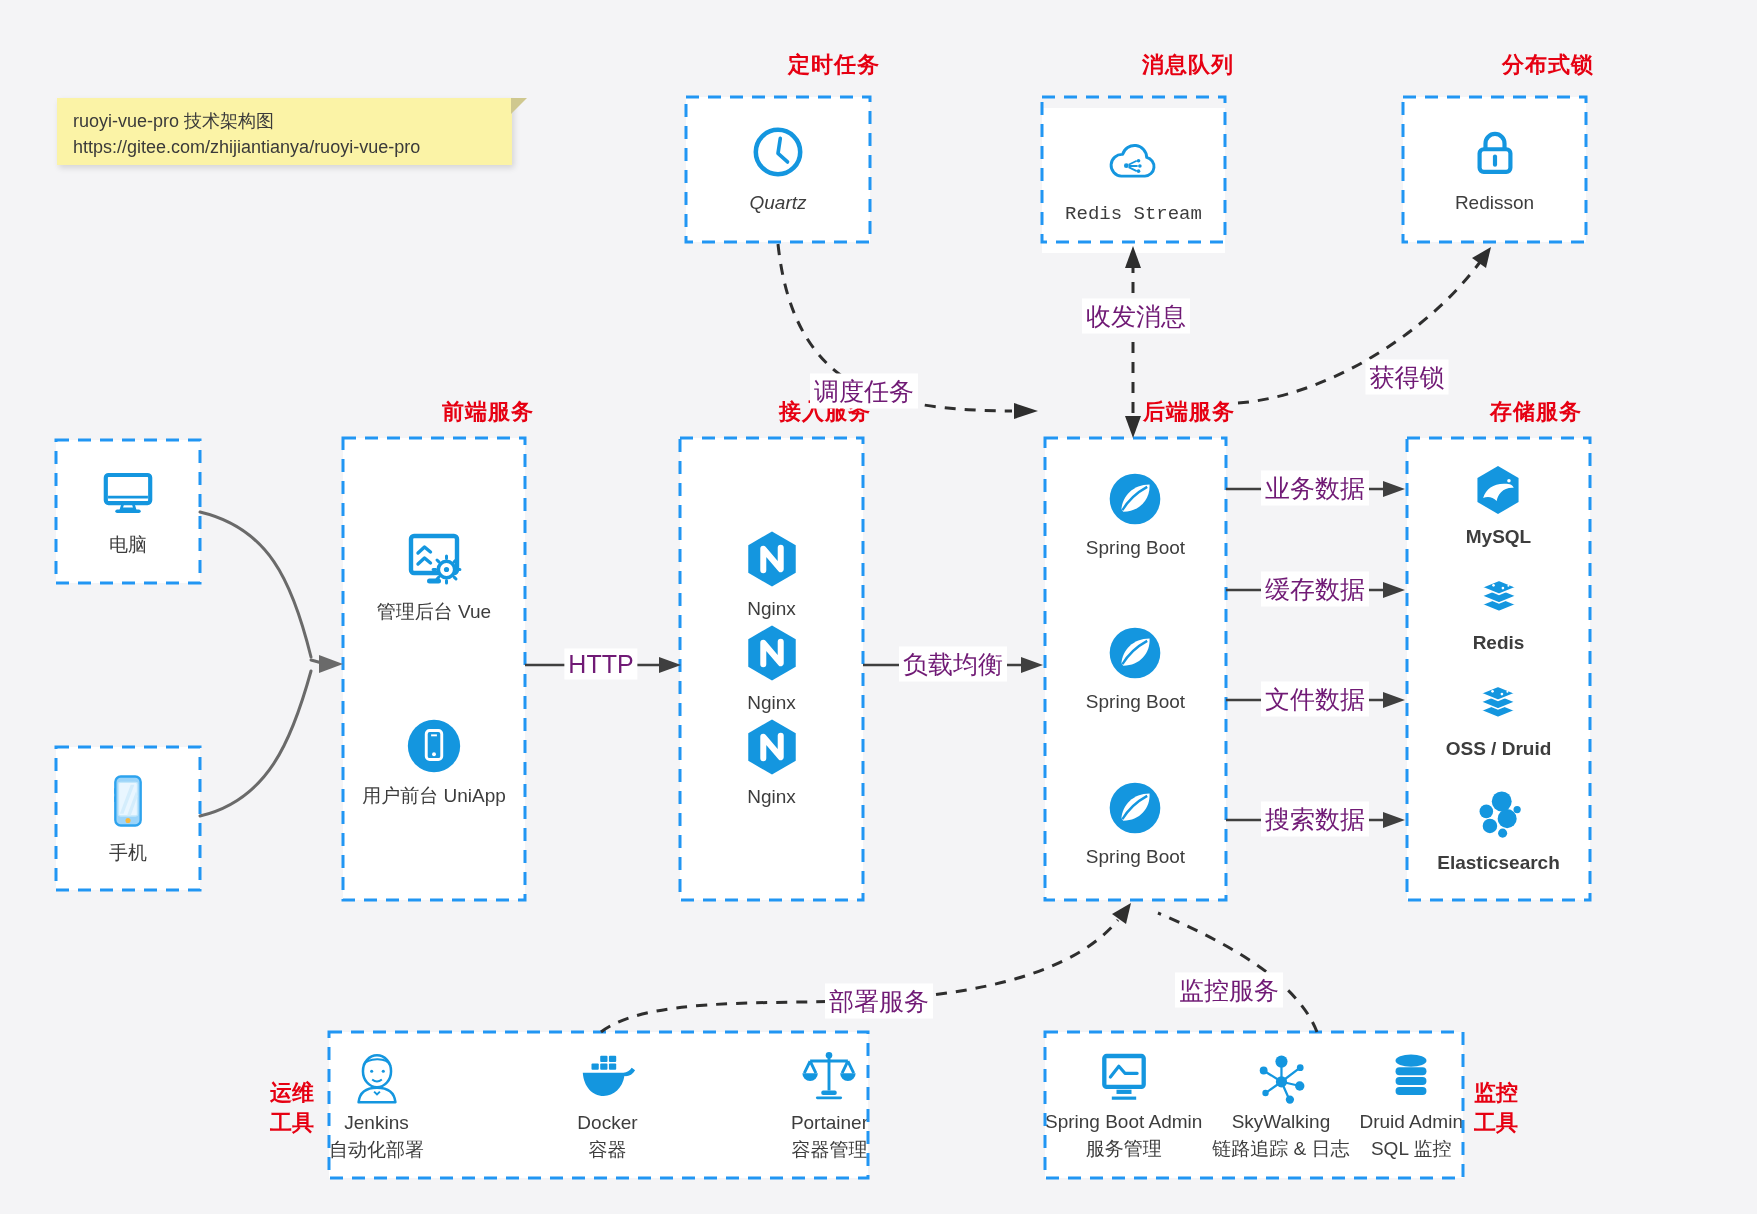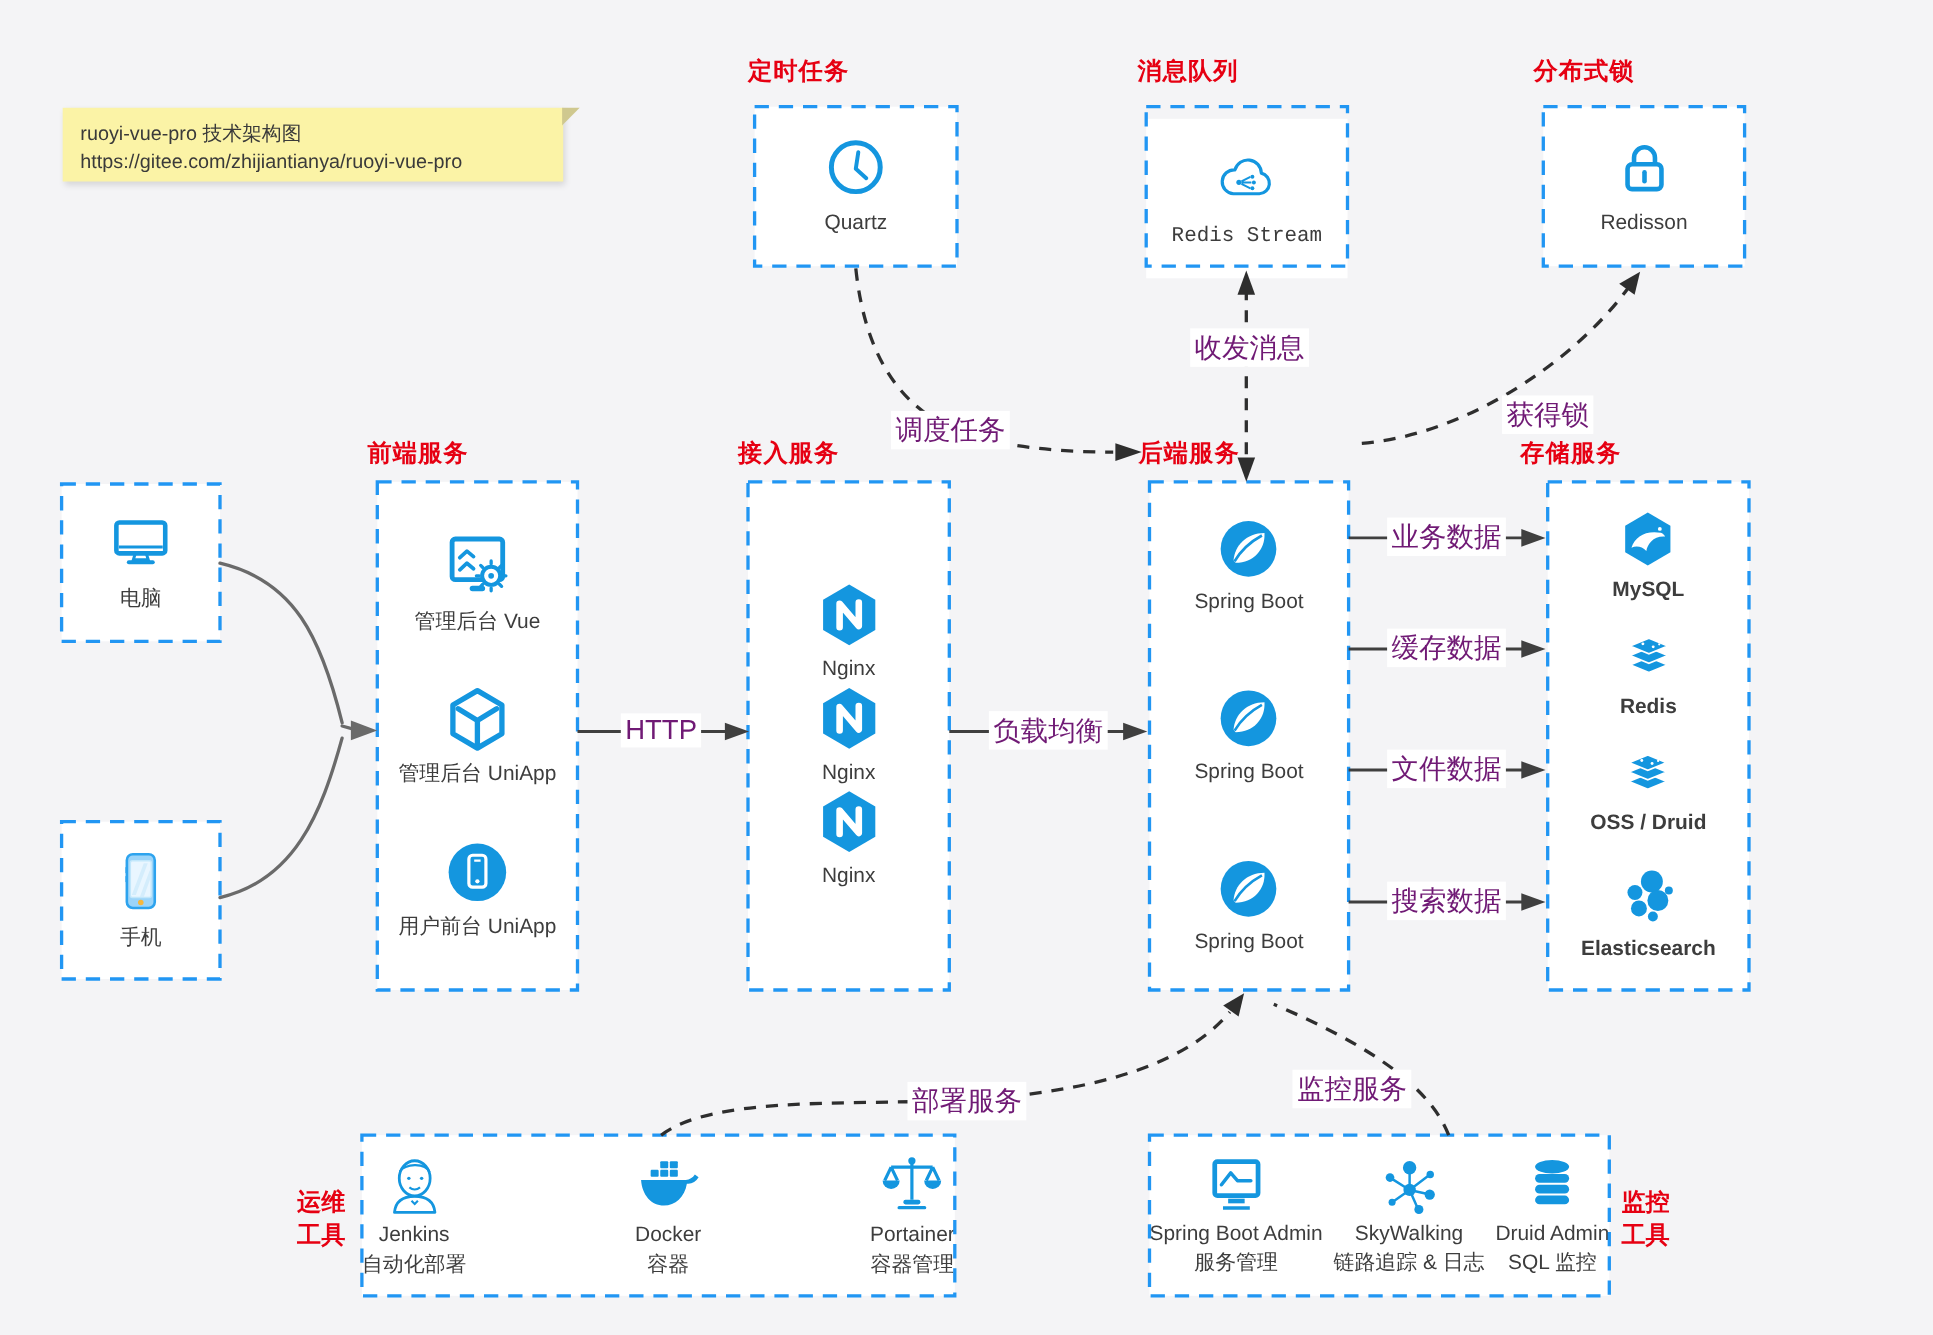--- a/index.html
+++ b/index.html
@@ -7,21 +7,21 @@
           font-family:"Liberation Sans","DejaVu Sans",sans-serif;}
   .wires{position:absolute;left:0;top:0;z-index:4;pointer-events:none;}
   .box{position:absolute;background:#ffffff;box-sizing:border-box;z-index:2;}
   .col{display:flex;flex-direction:column;align-items:center;justify-content:space-evenly;}
   .cen{display:flex;flex-direction:column;align-items:center;justify-content:center;gap:10px;}
   .row{display:flex;flex-direction:row;align-items:center;justify-content:space-between;}
   .node{display:flex;flex-direction:column;align-items:center;gap:7px;}
   .bnode{display:flex;flex-direction:column;align-items:center;gap:2px;}
   .nlabel{font-size:19px;color:#3d3d3d;white-space:nowrap;line-height:1.3;text-align:center;}
   .gtitle{position:absolute;z-index:3;color:#e60012;font-size:22px;font-weight:700;
-          text-align:left;width:200px;letter-spacing:1px;}
+          text-align:right;width:200px;letter-spacing:1px;}
   .stitle{position:absolute;z-index:3;color:#e60012;font-size:22px;font-weight:700;
           width:60px;text-align:center;line-height:1.35;}
   .elabel{position:absolute;z-index:5;transform:translate(-50%,-50%);background:#ffffff;
           padding:1px 4px;font-size:25px;color:#701a75;white-space:nowrap;text-align:center;}
   .note{position:absolute;left:57px;top:98px;width:455px;height:67px;background:#fbf3a6;
         z-index:3;box-shadow:2px 3px 6px rgba(0,0,0,.13);padding:10px 0 0 16px;box-sizing:border-box;
         font-size:18px;color:#3a3a3a;line-height:1.45;}
   .note-fold{position:absolute;right:-15px;top:0;width:0;height:0;
         border-top:16px solid #cfc88f;border-right:16px solid transparent;}
   .hidden-defs{position:absolute;width:0;height:0;overflow:hidden;}
@@ -241,21 +241,21 @@
   <div class="gtitle" style="left:1382px;top:397px;">存储服务</div>
   <div class="stitle" style="left:262px;top:1078px;">
     <div>运维</div>
     <div>工具</div>
   </div>
   <div class="stitle" style="left:1466px;top:1078px;">
     <div>监控</div>
     <div>工具</div>
   </div>
 
-  <div class="box cen" style="left:686px;top:97px;width:184px;height:145px;">
+  <div class="box cen" style="left:686px;top:97px;width:184px;height:145px;font-style:italic;">
     <svg width="58" height="58">
         <use href="#i-clock"></use>
       </svg>
     <div class="nlabel">Quartz</div>
   </div>
   <div class="box cen" style="left:1042px;top:108px;width:183px;height:145px;font-family:Liberation Mono, monospace;">
     <svg width="62" height="58">
         <use href="#i-cloud-stream"></use>
       </svg>
     <div class="nlabel">Redis Stream</div>
@@ -279,26 +279,20 @@
       </svg>
     <div class="nlabel">手机</div>
   </div>
 
   <div class="box col" style="left:343px;top:438px;width:182px;height:462px;">
     <div class="node">
       <svg width="64" height="64">
           <use href="#i-admin-vue"></use>
         </svg>
       <div class="nlabel">管理后台 Vue</div>
-    </div>
-    <div class="node">
-      <svg width="62" height="62">
-          <use href="#i-cube"></use>
-        </svg>
-      <div class="nlabel">管理后台 UniApp</div>
     </div>
     <div class="node">
       <svg width="62" height="62">
           <use href="#i-mobile-app"></use>
         </svg>
       <div class="nlabel">用户前台 UniApp</div>
     </div>
   </div>
 
   <div class="box col" style="left:680px;top:438px;width:183px;height:462px;justify-content:center;">

